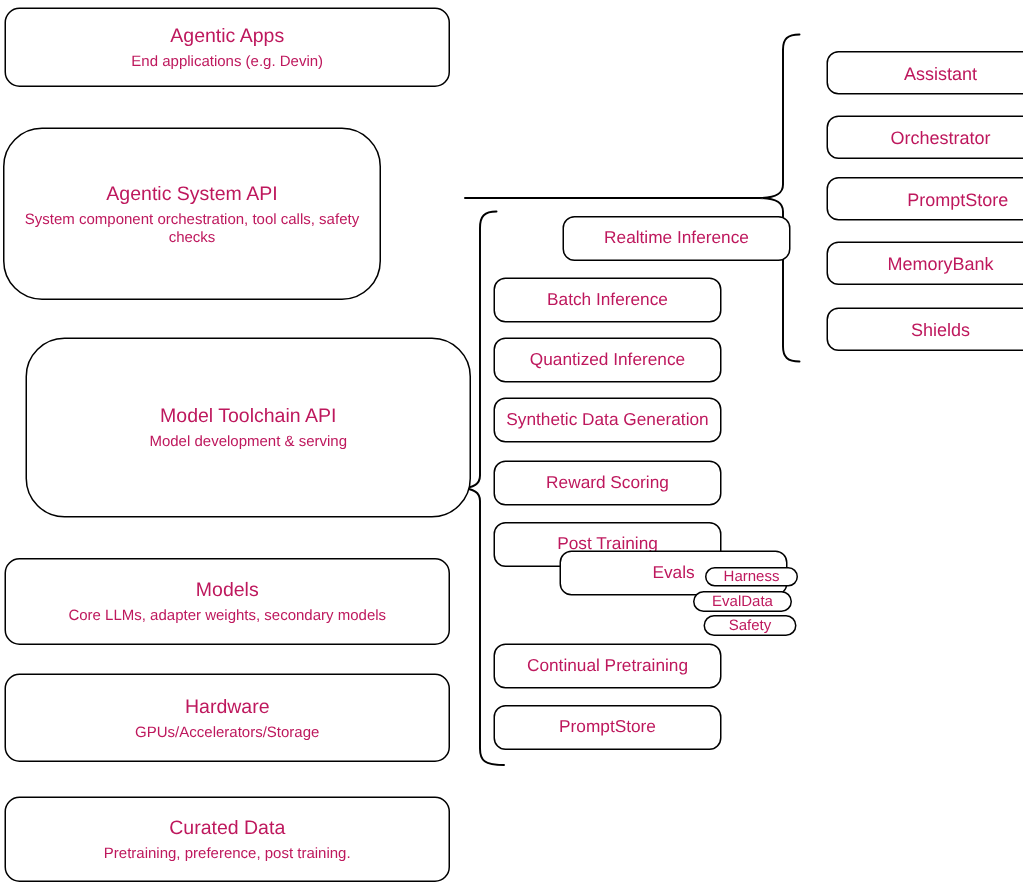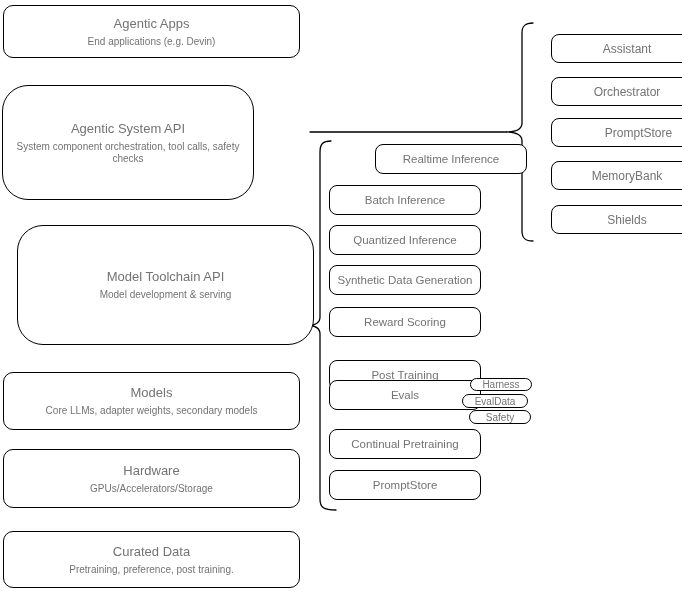--- a/index.html
+++ b/index.html
@@ -2,21 +2,21 @@
 <html><head>
 <meta charset="utf-8">
 <style>
   html, body { margin: 0; padding: 0; background: #ffffff; }
   .canvas {
     position: relative;
     width: 682px;
     height: 591px;
     background: #ffffff;
     font-family: "Liberation Sans", sans-serif;
-    color: #737373;
+    color: #be185d;
     overflow: hidden;
   }
   .svg-layer {
     position: absolute;
     inset: 0;
     width: 682px;
     height: 591px;
     pointer-events: none;
   }
   .node {
@@ -114,24 +114,24 @@
   </div>
   <div class="chip mid" style="top:225px;">
     <span>Quantized Inference</span>
   </div>
   <div class="chip mid" style="top:265px;">
     <span>Synthetic Data Generation</span>
   </div>
   <div class="chip mid" style="top:307px;">
     <span>Reward Scoring</span>
   </div>
-  <div class="chip mid" style="top:360px;">
+  <div class="chip mid" style="top:348px;">
     <span>Post Training</span>
   </div>
-  <div class="chip mid" style="top:380px;">
+  <div class="chip mid" style="top:367px;margin-left:44px;">
     <span>Evals</span>
   </div>
   <div class="chip mid" style="top:429px;">
     <span>Continual Pretraining</span>
   </div>
   <div class="chip mid" style="top:470px;">
     <span>PromptStore</span>
   </div>
 
   <div class="tag" style="left:470px; top:378px; width:62px; height:13px;">

